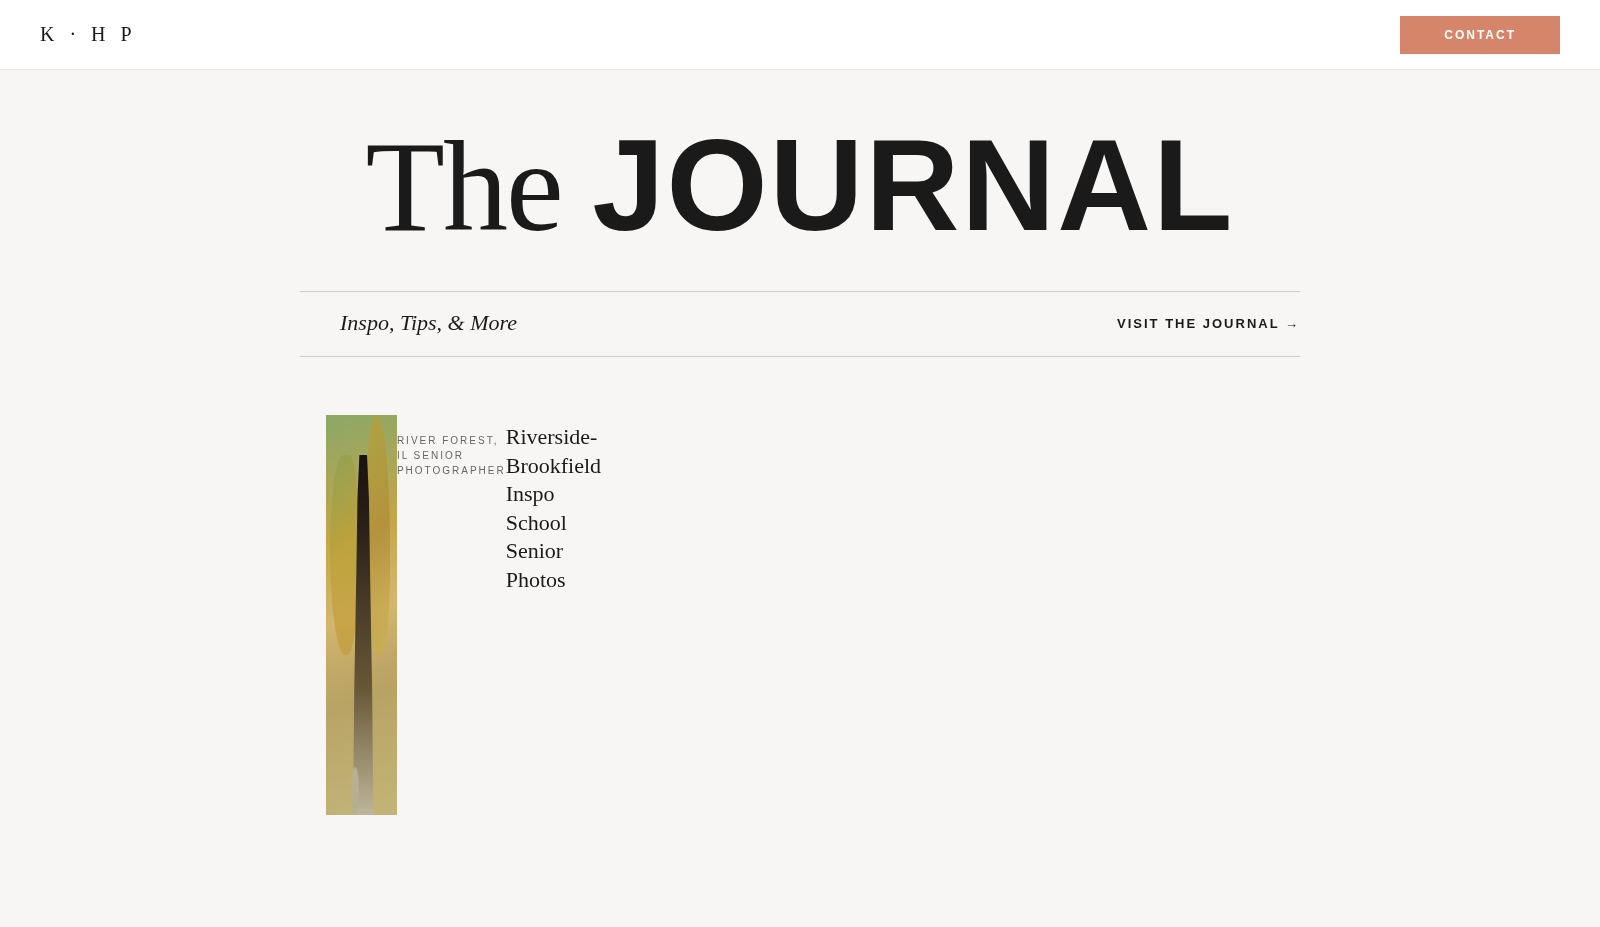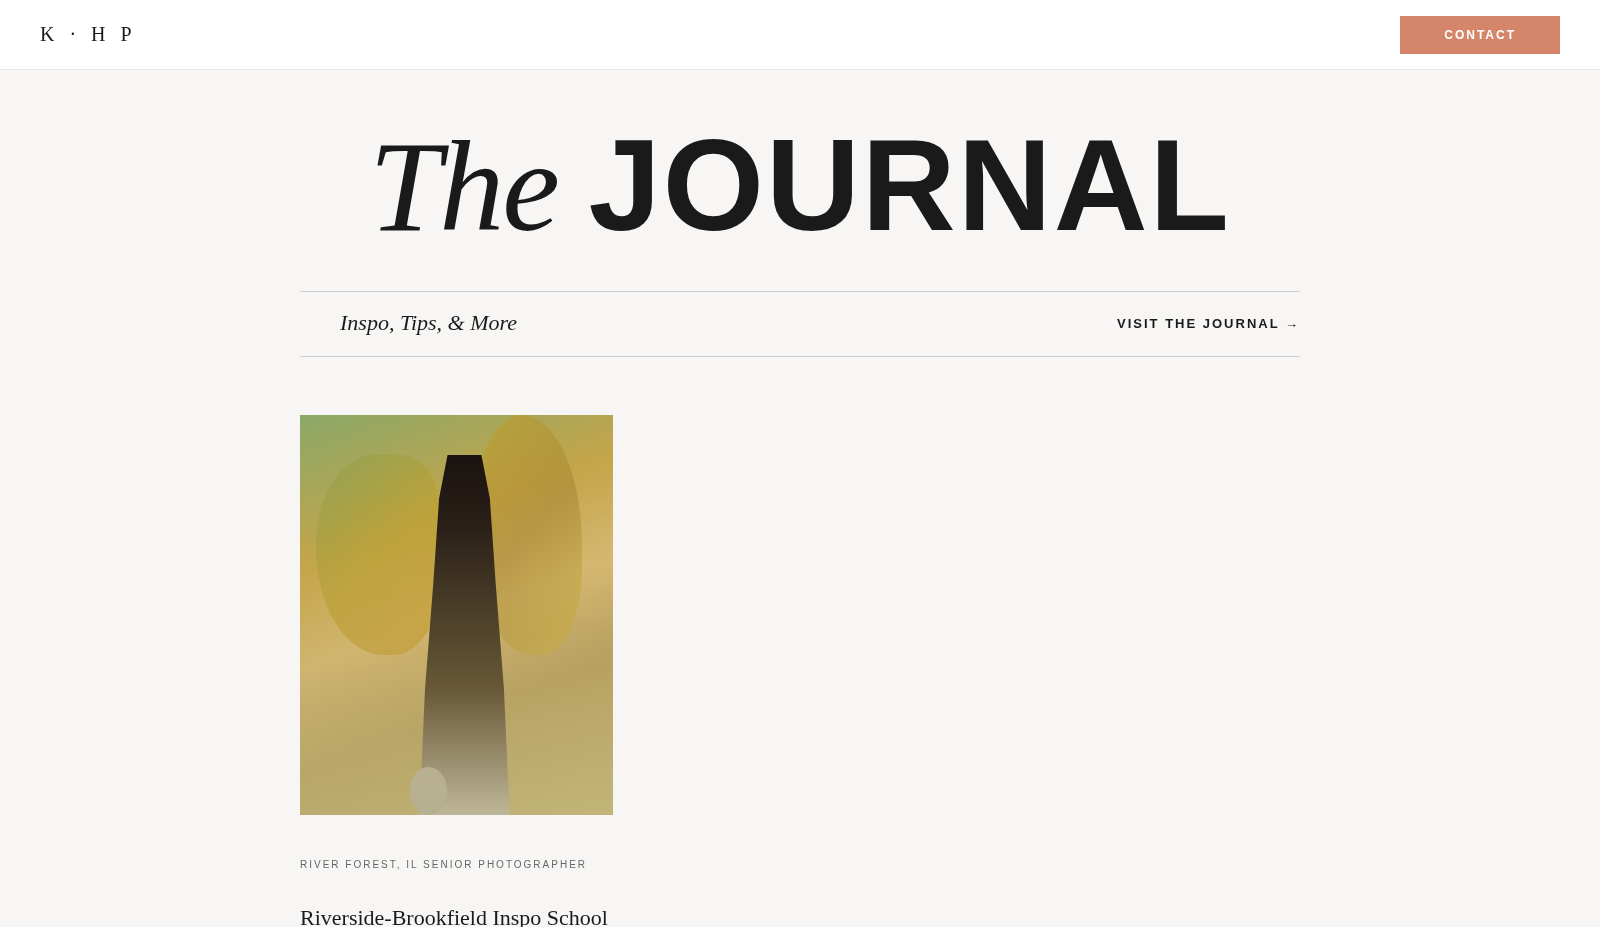--- a/index.html
+++ b/index.html
@@ -1,15 +1,15 @@
 <!DOCTYPE html>
 <html><head>
   <meta charset="utf-8">
   <style>
-    * { margin: 0; padding: 0; box-sizing: border-box; gap: 24px; }
+    * { margin: 0; padding: 0; box-sizing: border-box; }
 
     body {
       font-family: 'Georgia', serif;
       background-color: #f7f6f4;
       color: #1a1a1a;
       min-height: 927px;
       width: 1600px;
       overflow-x: hidden;
     }
 
@@ -66,21 +66,20 @@
 
     .hero-title h1 {
       font-size: 130px;
       font-weight: normal;
       color: #1a1a1a;
       line-height: 1;
       letter-spacing: -2px;
     }
 
     .hero-title h1 .italic-the {
-      font-style: italic;
       font-family: 'Georgia', serif;
     }
 
     .hero-title h1 .bold-journal {
       font-style: normal;
       font-family: 'Arial Black', 'Arial', sans-serif;
       font-weight: 900;
       letter-spacing: 2px;
     }
 
@@ -131,21 +130,21 @@
     .cards-grid {
       max-width: 1000px;
       margin: 30px auto 0;
       display: grid;
       grid-template-columns: repeat(3, 1fr);
       gap: 30px;
     }
 
     .card {
       display: flex;
-      flex-direction: column;
+      margin-left: 26px;
     }
 
     .card-image {
       width: 100%;
       height: 400px;
       overflow: hidden;
       position: relative;
     }
 
     

